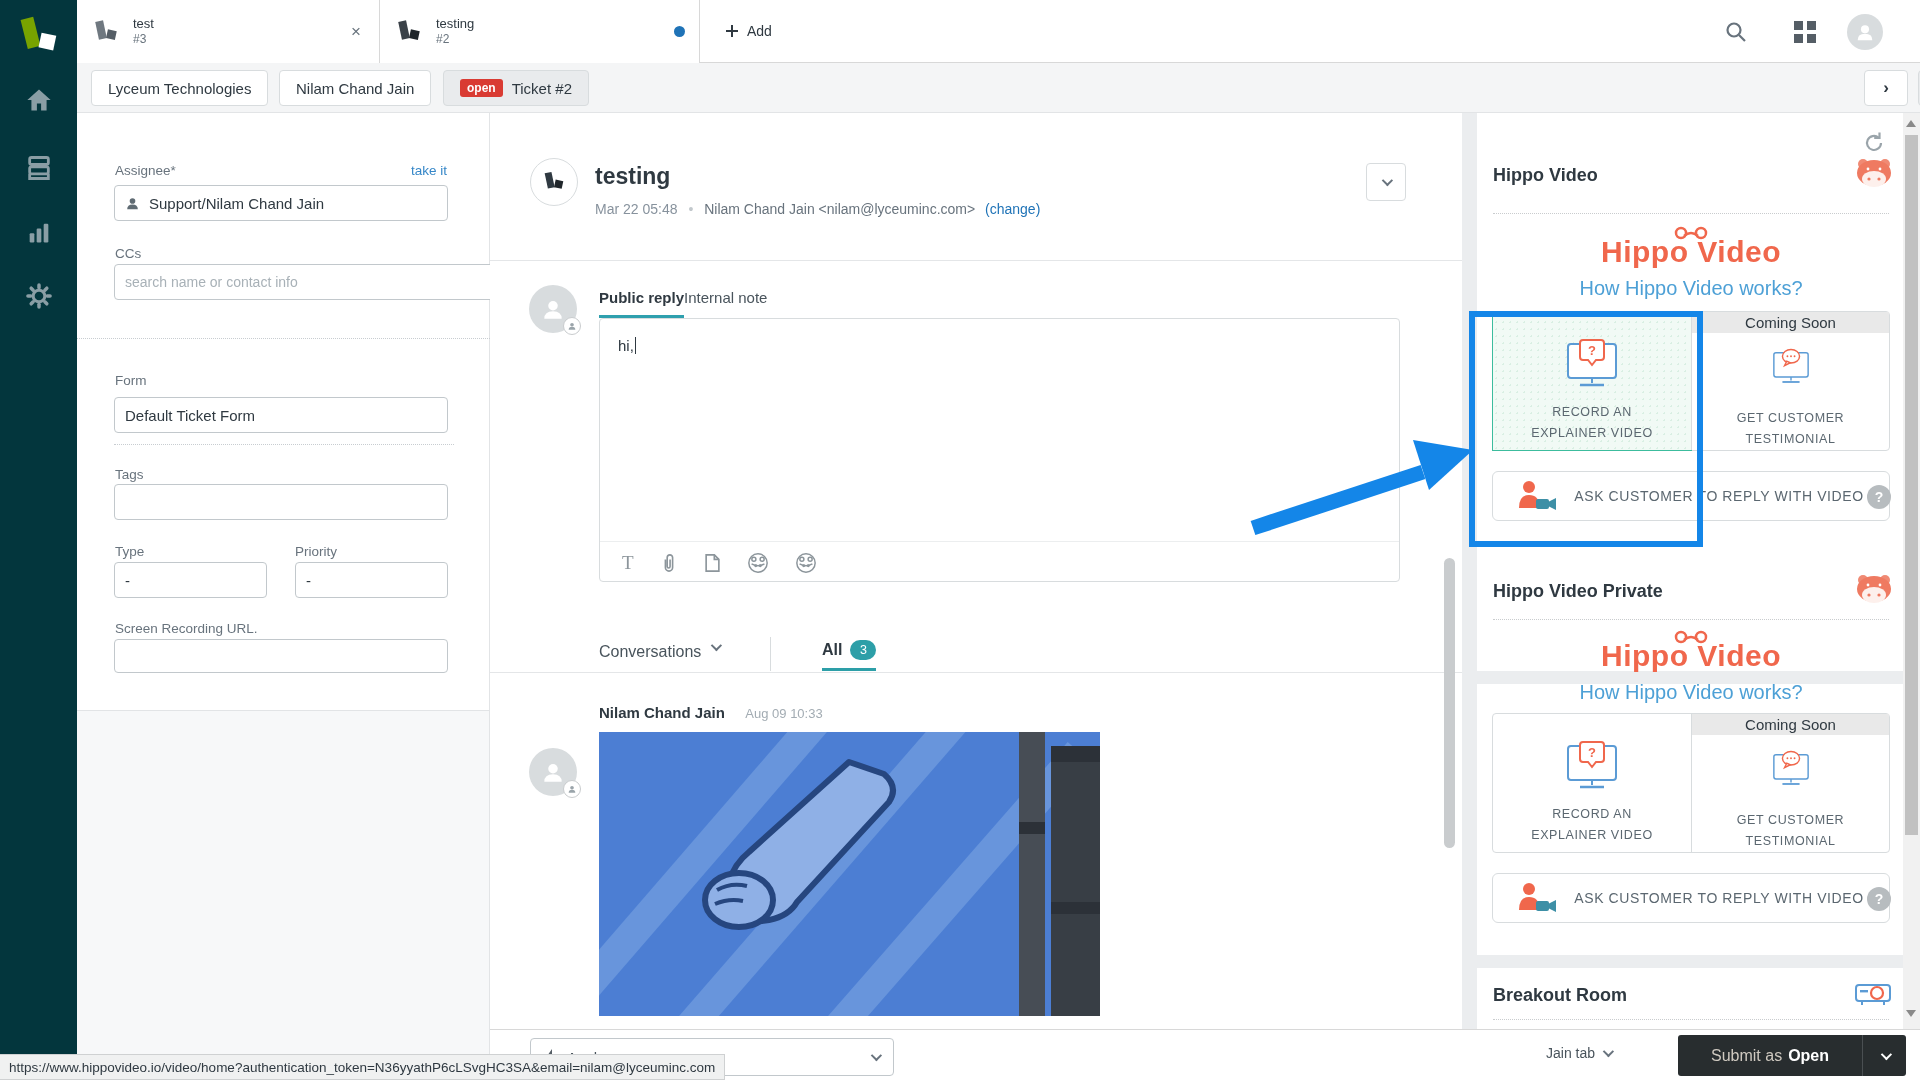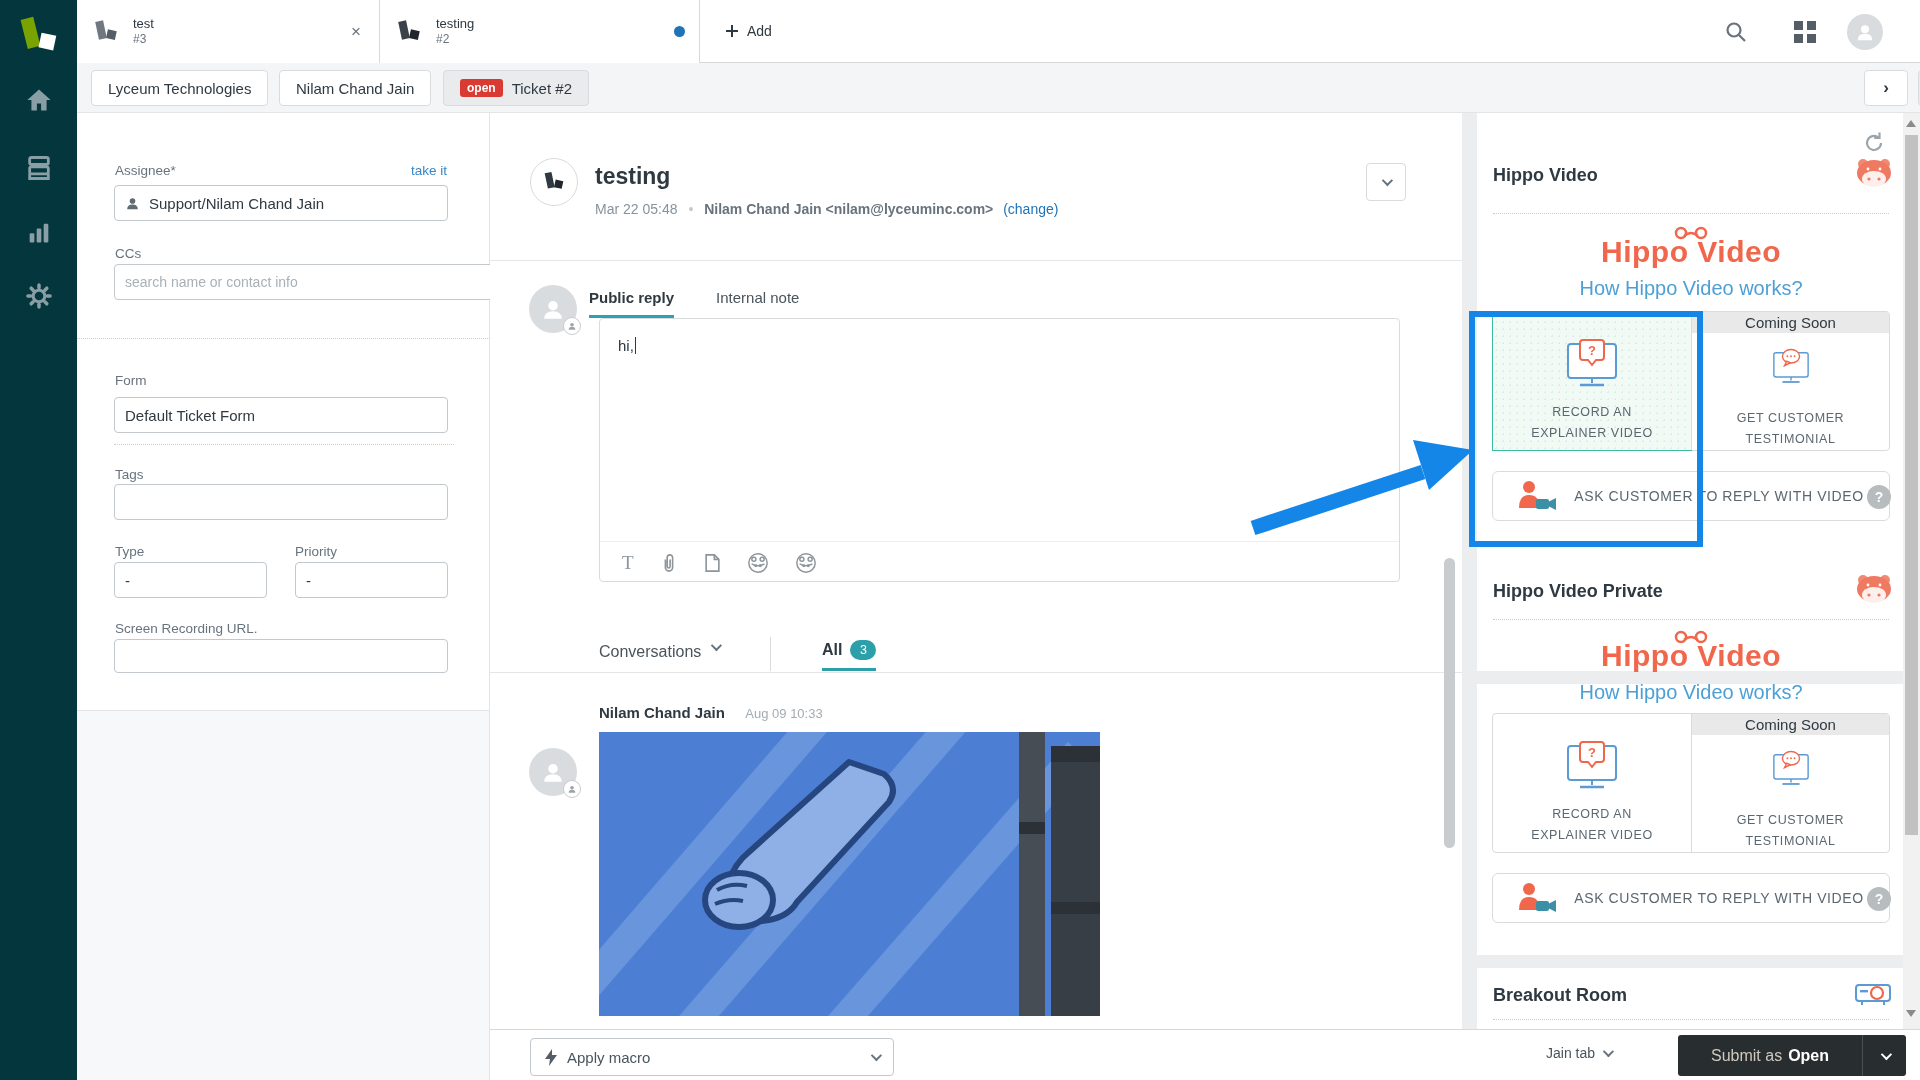--- a/index.html
+++ b/index.html
@@ -38,21 +38,21 @@
   .flabel { font-size:13.5px; color:#68737d; }
   .finput { border:1px solid #c2c8cc; border-radius:4px; background:#fff; height:36px; display:flex; align-items:center; padding:0 10px; font-size:15px; color:#2f3941; }
   .finput .ph { color:#a8b1b7; font-size:14px; }
   .take-it { color:#3687c8; font-size:13.5px; cursor:pointer; }
   .dotline { border-top:1px dotted #c8cdd1; }
 
   
   .main-col { left:490px; top:113px; width:972px; height:916px; background:#fff; }
   .tk-title { font-size:23px; font-weight:bold; color:#2f3941; }
   .tk-sub { font-size:14px; color:#87929d; }
-  .tk-sub b { color:#68737d; font-weight:bold;margin-top:32px; }
+  .tk-sub b { color:#68737d; font-weight:normal;margin-top:32px; }
   .link { color:#1f73b7; cursor:pointer; }
   .collapse-btn { width:40px; height:38px; border:1px solid #d8dcde; border-radius:4px; background:#fff; display:flex; align-items:center; justify-content:center; cursor:pointer; }
   .hline { height:1px; background:#e4e6e8; }
   .msg-avatar { width:48px; height:48px; border-radius:50%; background:#d8dcde; position:relative; }
   .msg-avatar svg { position:absolute; left:50%; top:50%; transform:translate(-50%,-50%); }
   .mini-badge { position:absolute; right:-4px; bottom:-2px; width:18px; height:18px; border-radius:50%; background:#fff; border:1px solid #c9ccce; display:flex; align-items:center; justify-content:center; }
   .ctab { font-size:15px; color:#49545c; cursor:pointer; padding-bottom:9px; }
   .ctab.active { font-weight:bold; color:#2f3941; border-bottom:3px solid #2fa0ae; }
   .composer { border:1px solid #d8dcde; border-radius:4px; background:#fff; }
   .caret { display:inline-block; width:1px; height:17px; background:#2f3941; vertical-align:text-bottom; margin-left:1px; }
@@ -284,21 +284,21 @@
           <circle cx="12" cy="9" r="4.4" fill="#fff"></circle>
           <path d="M4 21 Q4 14 12 14 Q20 14 20 21 Z" fill="#fff"></path>
         </svg>
       <div class="mini-badge">
         <svg width="10" height="10" viewBox="0 0 24 24">
             <circle cx="12" cy="9" r="4.4" fill="#9aa4aa"></circle>
             <path d="M4 21 Q4 14 12 14 Q20 14 20 21 Z" fill="#9aa4aa"></path>
           </svg>
       </div>
     </div>
-    <div class="abs" style="left:99px;top:176px;display:flex;gap:42px">
+    <div class="abs" style="left:109px;top:176px;display:flex;">
       <div class="ctab active">Public reply</div>
       <div class="ctab">Internal note</div>
     </div>
     <div class="abs composer" style="left:109px;top:205px;width:801px;height:264px">
       <div style="padding:18px;font-size:15px;color:#2f3941;height:222px">
         <span>hi,</span><span class="caret"></span>
       </div>
       <div class="ctool">
         <span class="ticon" style="font-family:'Liberation Serif',serif">T</span>
         <span class="ticon">
@@ -568,14 +568,17 @@
       </div>
     </div>
   </div>
 
   <div class="abs pg-scroll">
     <div class="pg-arrow pg-up"></div>
     <div class="pg-thumb"></div>
     <div class="pg-arrow pg-down"></div>
   </div>
 
+  <div class="abs status-bar">
+    <span>https://www.hippovideo.io/video/home?authentication_token=N36yyathP6cLSvgHC3SA&amp;email=nilam@lyceuminc.com</span>
+  </div>
 
 </div>
 
 </body></html>

